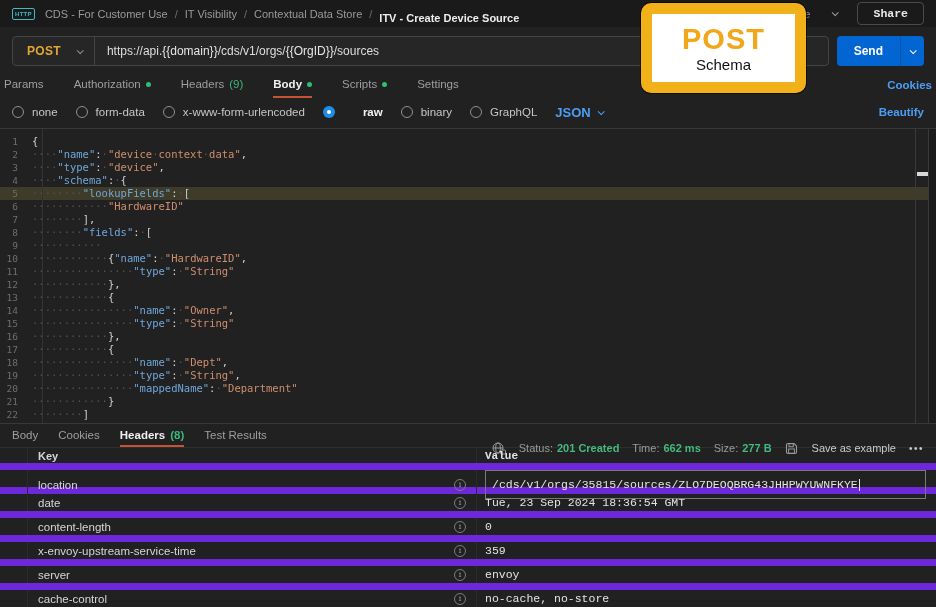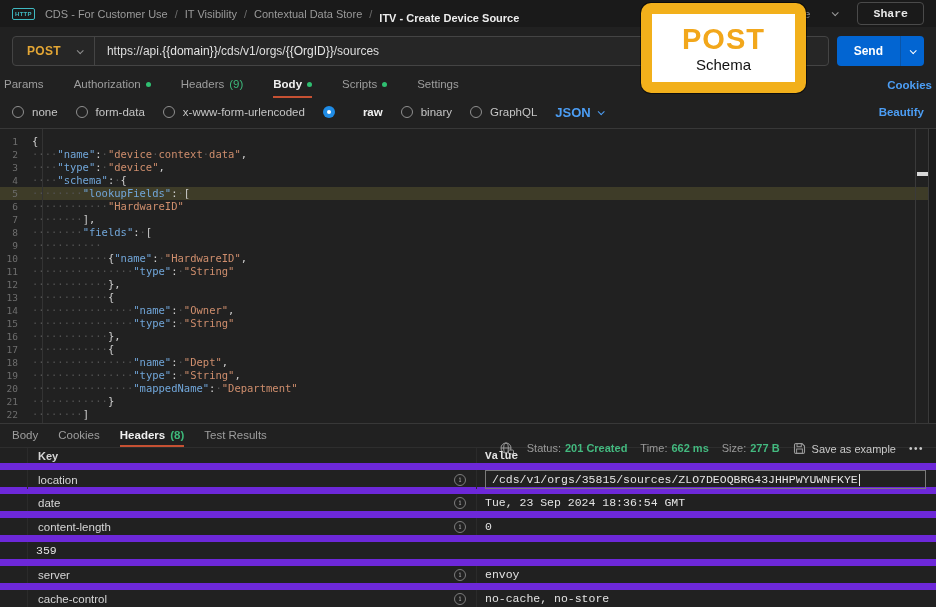--- a/index.html
+++ b/index.html
@@ -62,32 +62,32 @@
   .hl{background:#3e3c28;}
   .overview{position:absolute;right:7px;top:0;bottom:0;width:14px;border-left:1px solid #3a3a3a;border-right:1px solid #3a3a3a;}
   .ov-marker{position:absolute;left:1px;top:43px;width:11px;height:4px;background:#d8d8d8;}
   .edge{position:absolute;right:0;top:0;bottom:0;width:7px;background:#1b1b1b;}
   
   .resptabs{display:flex;align-items:stretch;gap:20px;padding:0 12px;height:24px;font-size:11.5px;border-bottom:1px solid #2e2e2e;}
   .meta{margin-left:auto;display:flex;align-items:center;gap:13px;font-size:11px;margin-top:24px;}
   .pair{display:flex;gap:4px;align-items:center;}
   .mlabel{color:#9a9a9a;}
   .mval{color:#43b97f;font-weight:600;}
-  .saveex{display:flex;align-items:flex-end;gap:6px;color:#c9c9c9;cursor:pointer;}
+  .saveex{display:flex;align-items:center;gap:14px;color:#c9c9c9;cursor:pointer;}
   .more{color:#c9c9c9;letter-spacing:1.5px;cursor:pointer;font-size:10px;}
   
   .rtable{font-size:11.5px;}
   .trow{display:grid;grid-template-columns:28px 449px 1fr;border-bottom:7px solid #6d28d9;height:24px;align-items:center;}
   .trow.thead{height:22px;font-size:11px;color:#c9c9c9;font-weight:600;}
   .spacer{height:100%;border-right:1px solid #2b2b2b;}
   .keycell{height:100%;display:flex;align-items:center;justify-content:space-between;padding:0 10px;border-right:1px solid #2b2b2b;color:#d6d6d6;}
   .valcell{height:100%;display:flex;align-items:center;padding:0 8px;color:#e3e3e3;font-family:Liberation Mono, monospace;}
   .info{width:12px;height:12px;border:1px solid #7d7d7d;border-radius:50%;color:#9a9a9a;font-size:8px;display:flex;align-items:center;justify-content:center;flex:none;font-family:"DejaVu Serif",serif;}
   .info::after{content:"i";}
-  .valbox{border:1px solid #7a7a7a;height:19px;display:flex;align-items:center;padding:0 6px;width:calc(100% - 2px);}
+  .valbox{border:1px solid #7a7a7a;height:29px;display:flex;align-items:center;padding:0 6px;width:calc(100% - 2px);}
   .caret{display:inline-block;width:1px;height:12px;background:#e8e8e8;margin-left:1px;}
   
   .callout{position:absolute;left:641px;top:3px;width:165px;height:90px;background:#f2b01b;border-radius:10px;padding:11px;z-index:50;box-shadow:0 0 0 1px rgba(0,0,0,.55);}
   .callout-inner{background:#fff;width:100%;height:100%;display:flex;flex-direction:column;align-items:center;justify-content:center;gap:2px;}
   .callout-title{color:#f2a71b;font-size:29px;font-weight:800;line-height:30px;letter-spacing:1px;}
   .callout-sub{color:#111;font-size:15px;font-weight:400;}
   
   .icon-svg{flex:none;display:block;}
 </style>
 </head>
@@ -381,20 +381,24 @@
         <div class="keycell">
           <span>content-length</span>
           <span class="info"></span>
         </div>
         <div class="valcell">
           <span>0</span>
         </div>
       </div>
       <div class="trow">
         <div class="spacer"></div>
+        <div class="keycell">
+          <span>x-envoy-upstream-service-time</span>
+          <span class="info"></span>
+        </div>
         <div class="valcell">
           <span>359</span>
         </div>
       </div>
       <div class="trow">
         <div class="spacer"></div>
         <div class="keycell">
           <span>server</span>
           <span class="info"></span>
         </div>

